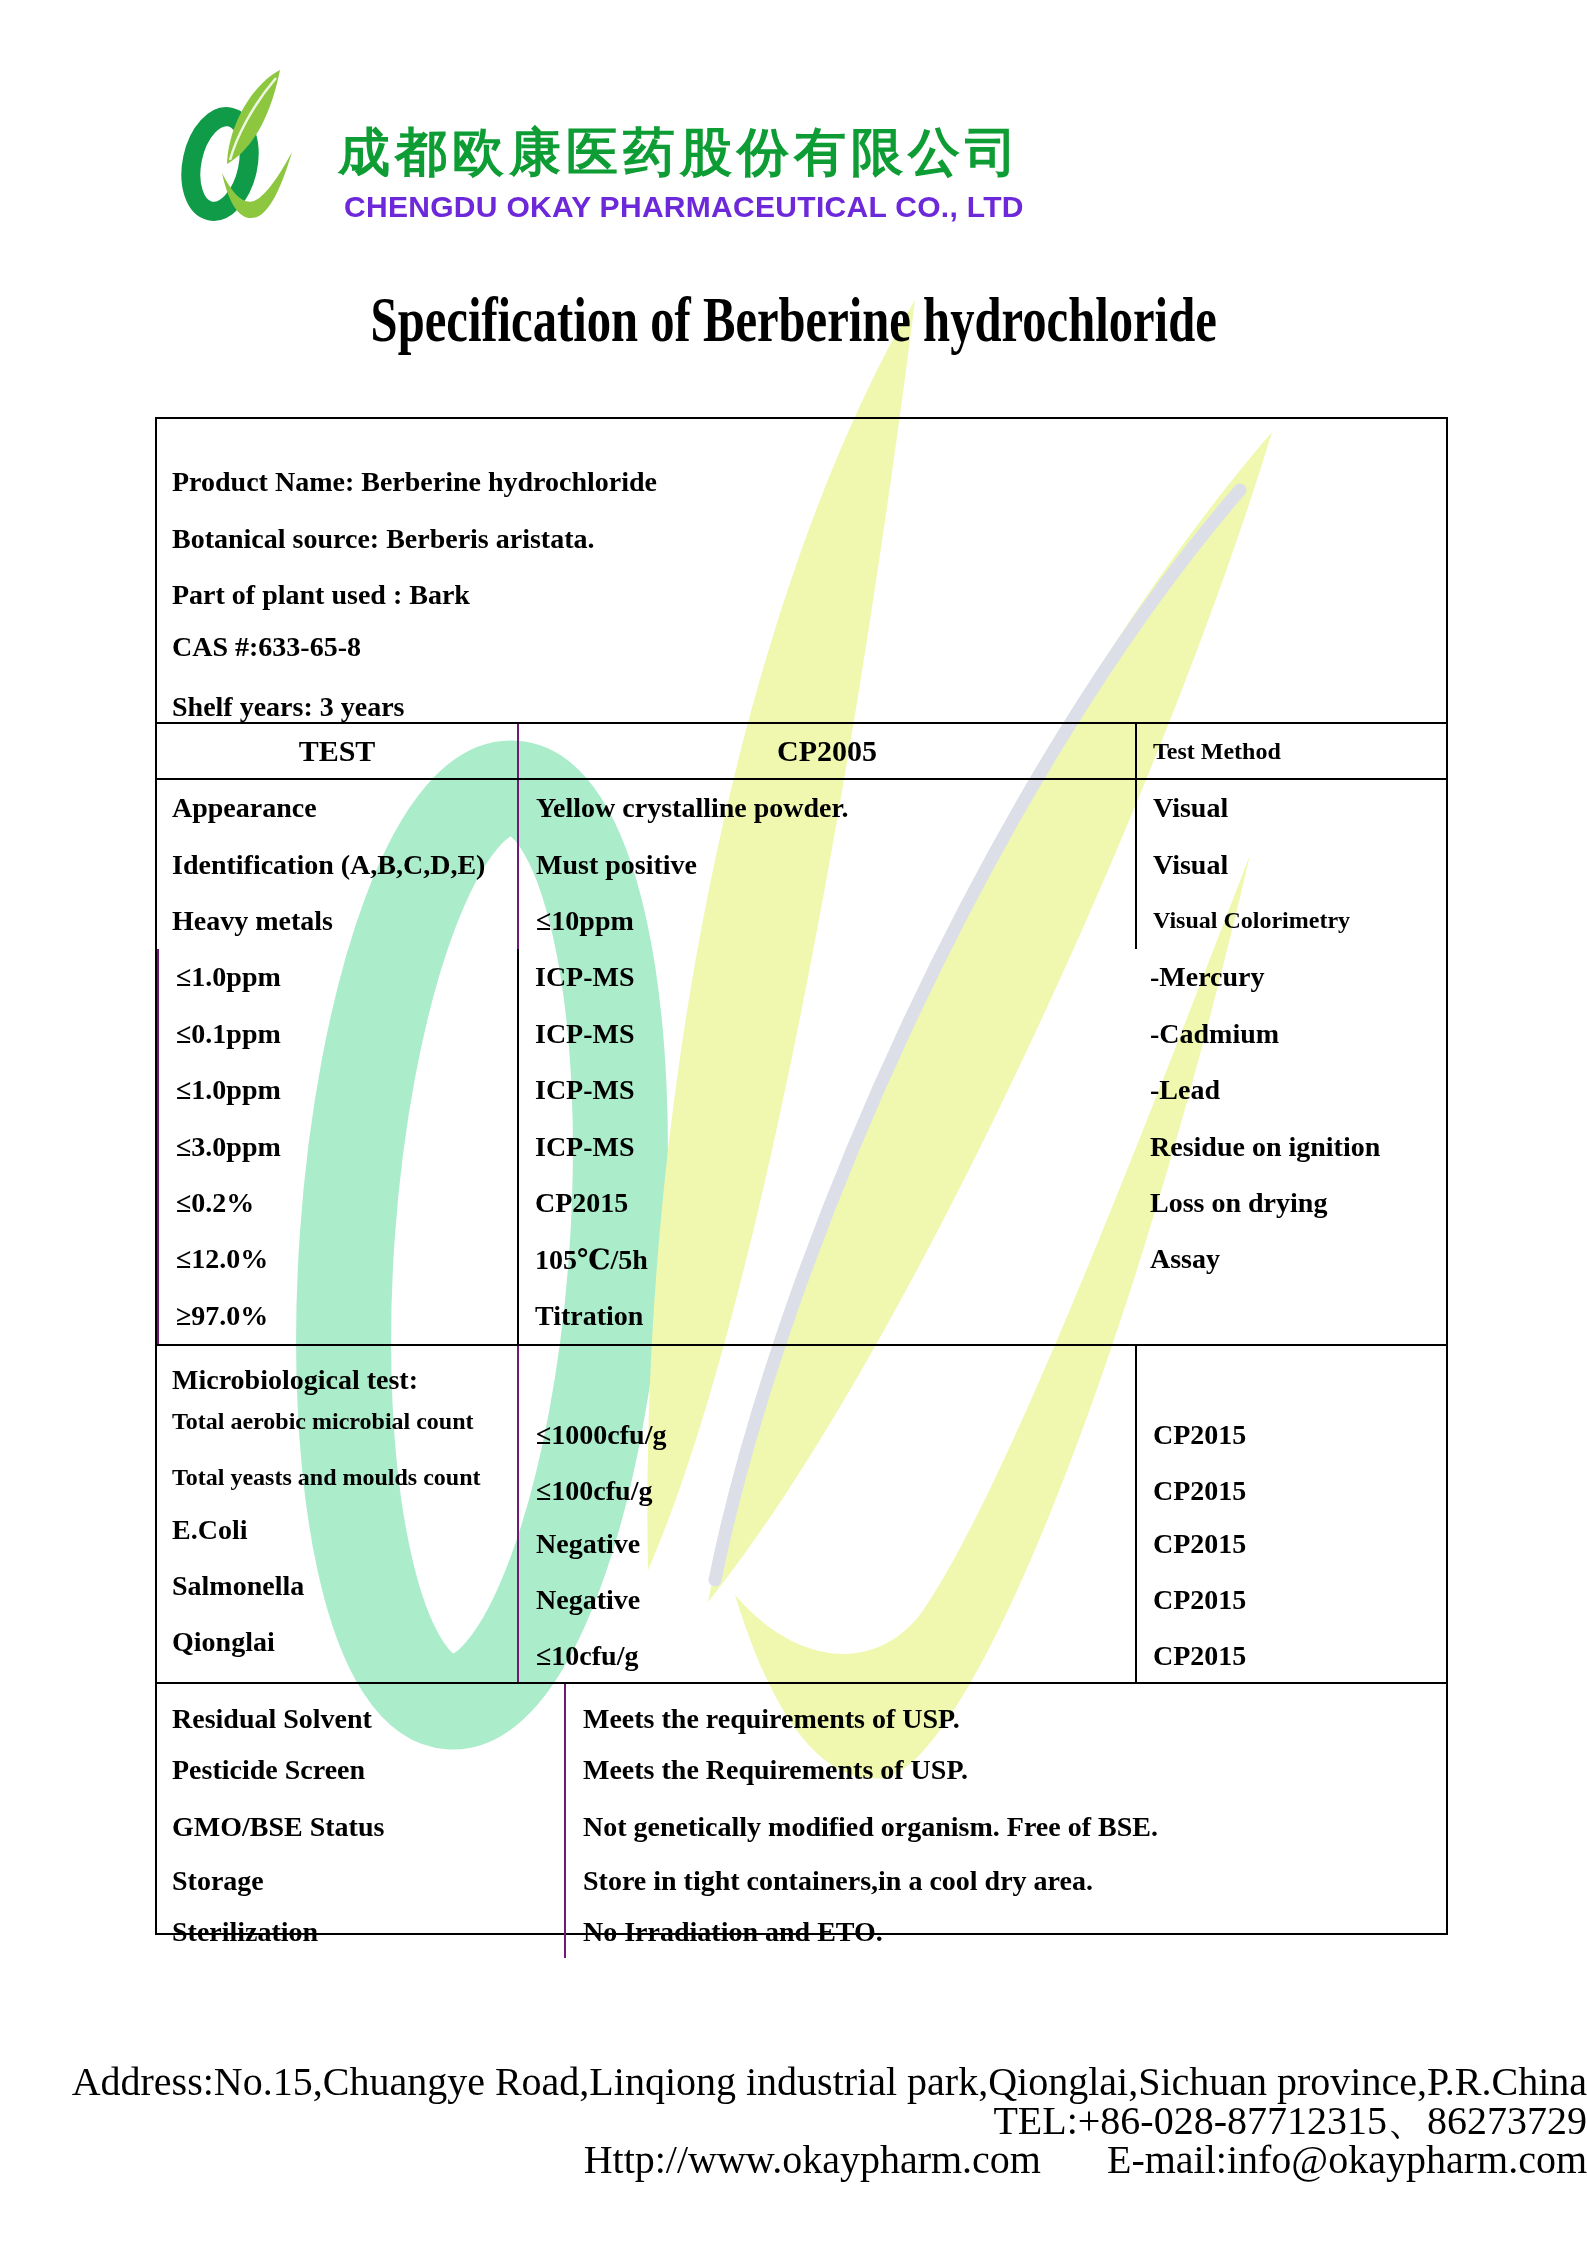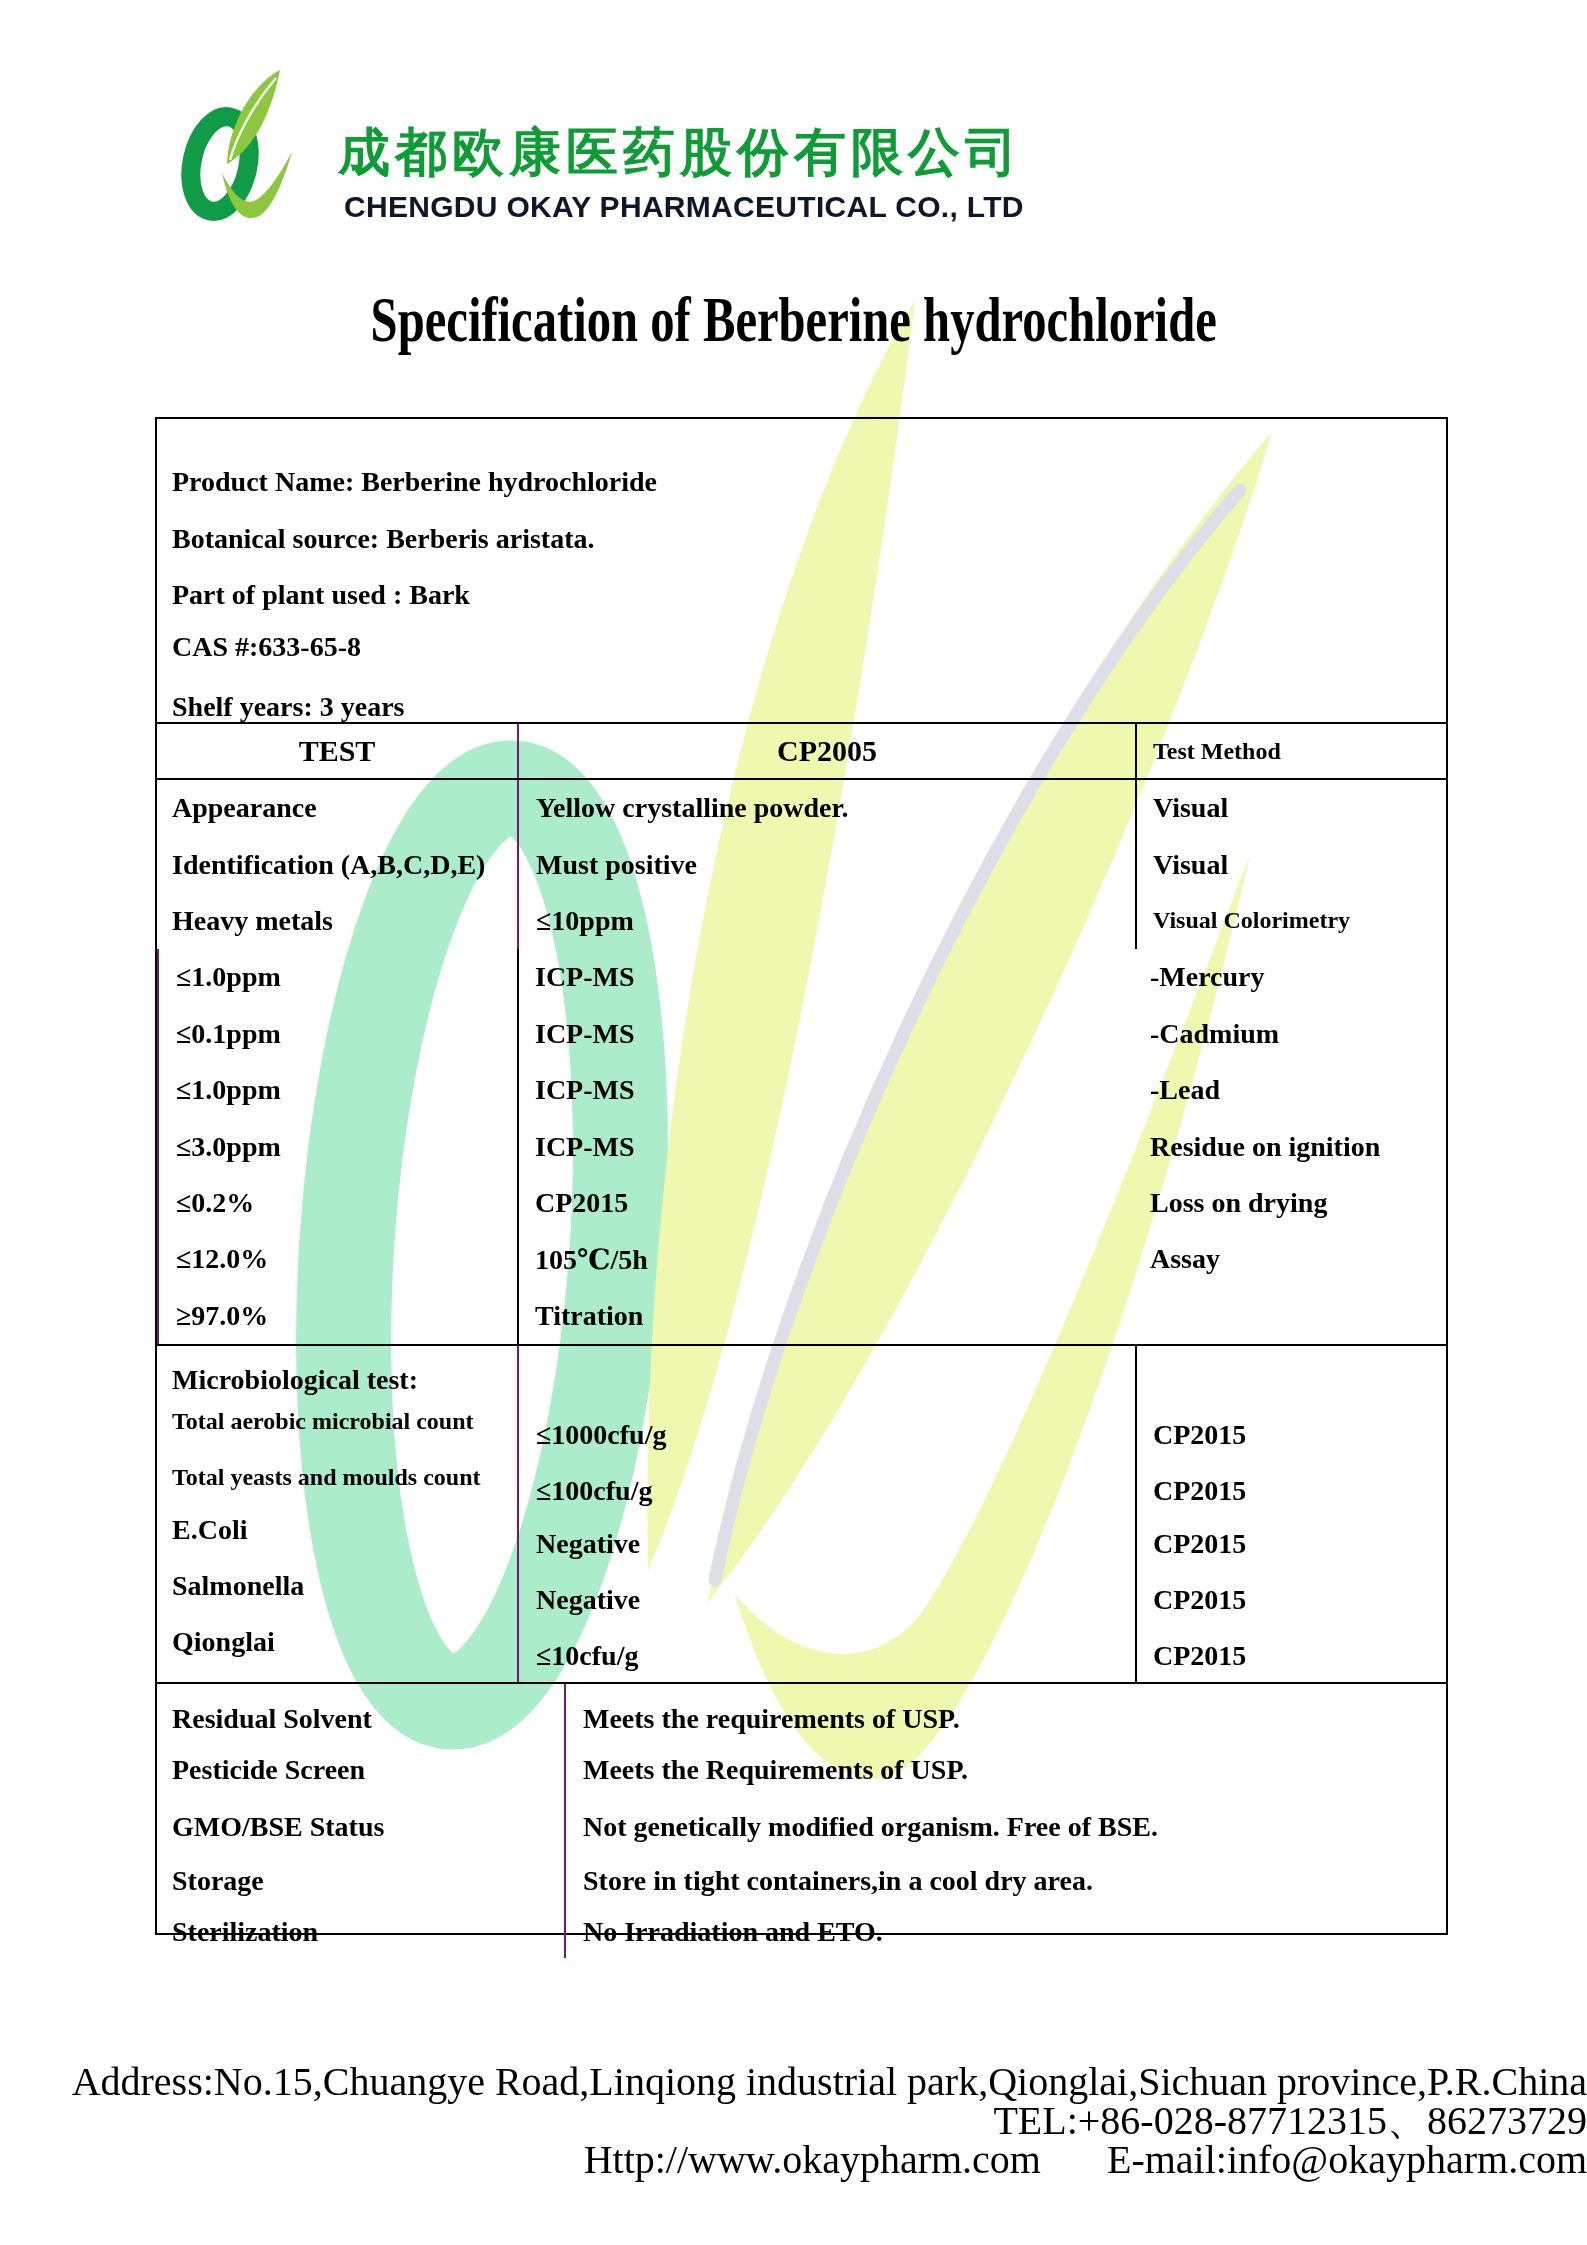--- a/index.html
+++ b/index.html
@@ -76,21 +76,21 @@
 </svg>
 
 <svg class="abs logo" viewBox="0 0 132 178" xmlns="http://www.w3.org/2000/svg">
   <ellipse cx="48" cy="106" rx="28" ry="48" fill="none" stroke="#0f9b48" stroke-width="19" transform="rotate(12 48 106)"></ellipse>
   <path fill="#8dc63f" d="M 108 12 C 78 28 56 70 55 106 C 80 92 99 58 108 12 Z"></path>
   <path fill="none" stroke="#ffffff" stroke-width="2.5" opacity=".85" d="M 104 20 C 80 48 64 80 58 102"></path>
   <path fill="#8dc63f" d="M 50 115 C 58 152 71 164 85 159 C 98 154 110 128 120 94 C 105 122 92 139 82 143 C 71 147 60 135 50 115 Z"></path>
 </svg>
 
 <div class="abs name-zh" style="color:#0e9c34">成都欧康医药股份有限公司</div>
-<div class="abs name-en" style="color:#0f172a">CHENGDU OKAY PHARMACEUTICAL CO., LTD</div>
+<div class="abs name-en" style="color:#6d28d9">CHENGDU OKAY PHARMACEUTICAL CO., LTD</div>
 
 <div class="abs doc-title">
   <span>Specification of Berberine hydrochloride</span>
 </div>
 
 <div class="abs spec-table">
 
   <div class="sec sec-product">
     <div class="pline" style="top:18px">Product Name: Berberine hydrochloride</div>
     <div class="pline" style="top:75px">Botanical source: Berberis aristata.</div>

